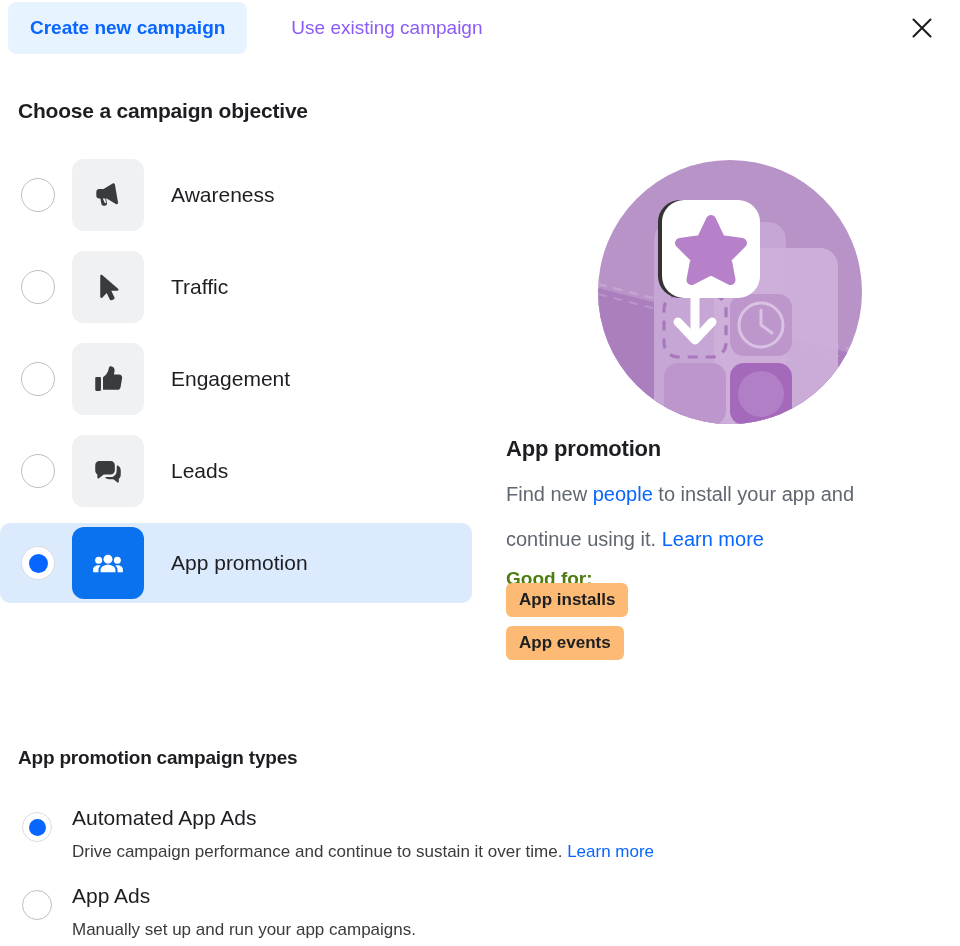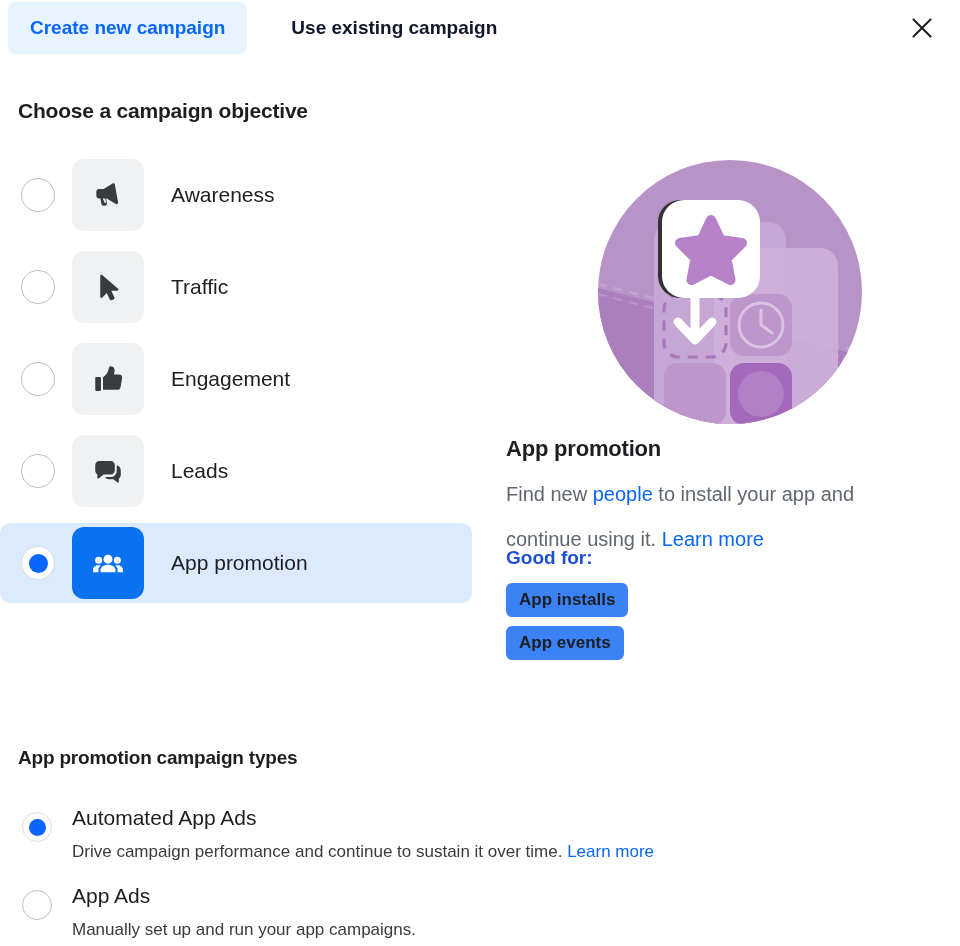--- a/index.html
+++ b/index.html
@@ -33,22 +33,22 @@
     cursor: pointer;
     white-space: nowrap;
   }
   .tab.active {
     margin-left: 8px;
     background: #e7f3ff;
     color: #0866ff;
   }
   .tab.inactive {
     margin-left: 22px;
-    color: #0f172a;
-    font-weight: 700;
+    color: #8b5cf6;
+    font-weight: 400;
   }
   .close-btn {
     position: absolute;
     right: 18px; top: 8px;
     width: 40px; height: 40px;
     display: flex; align-items: center; justify-content: center;
     border-radius: 50%;
     cursor: pointer;
   }
   .close-btn svg { display: block; }
@@ -149,32 +149,32 @@
     position: absolute;
     left: 0; top: 317px;
     width: 410px;
     font-size: 20px;
     line-height: 45px;
     color: #606770;
   }
   .info-desc a { color: #0866ff; text-decoration: none; cursor: pointer; }
   .goodfor-title {
     position: absolute;
-    left: 0; top: 392px;
+    left: 0; top: 413px;
     font-size: 19px;
     font-weight: 700;
-    color: #1d4ed8;
+    color: #4d7c0f;
   }
   .chips {
     position: absolute;
     left: 0; top: 428px;
   }
   .chip {
     display: inline-block;
-    background: #3b82f6;
+    background: #fdba74;
     border-radius: 6px;
     padding: 7px 13px;
     font-size: 17px;
     font-weight: 700;
     color: #1c1e21;
     margin-bottom: 9px;
   }
   .chip-row { display: block; }
 
   

